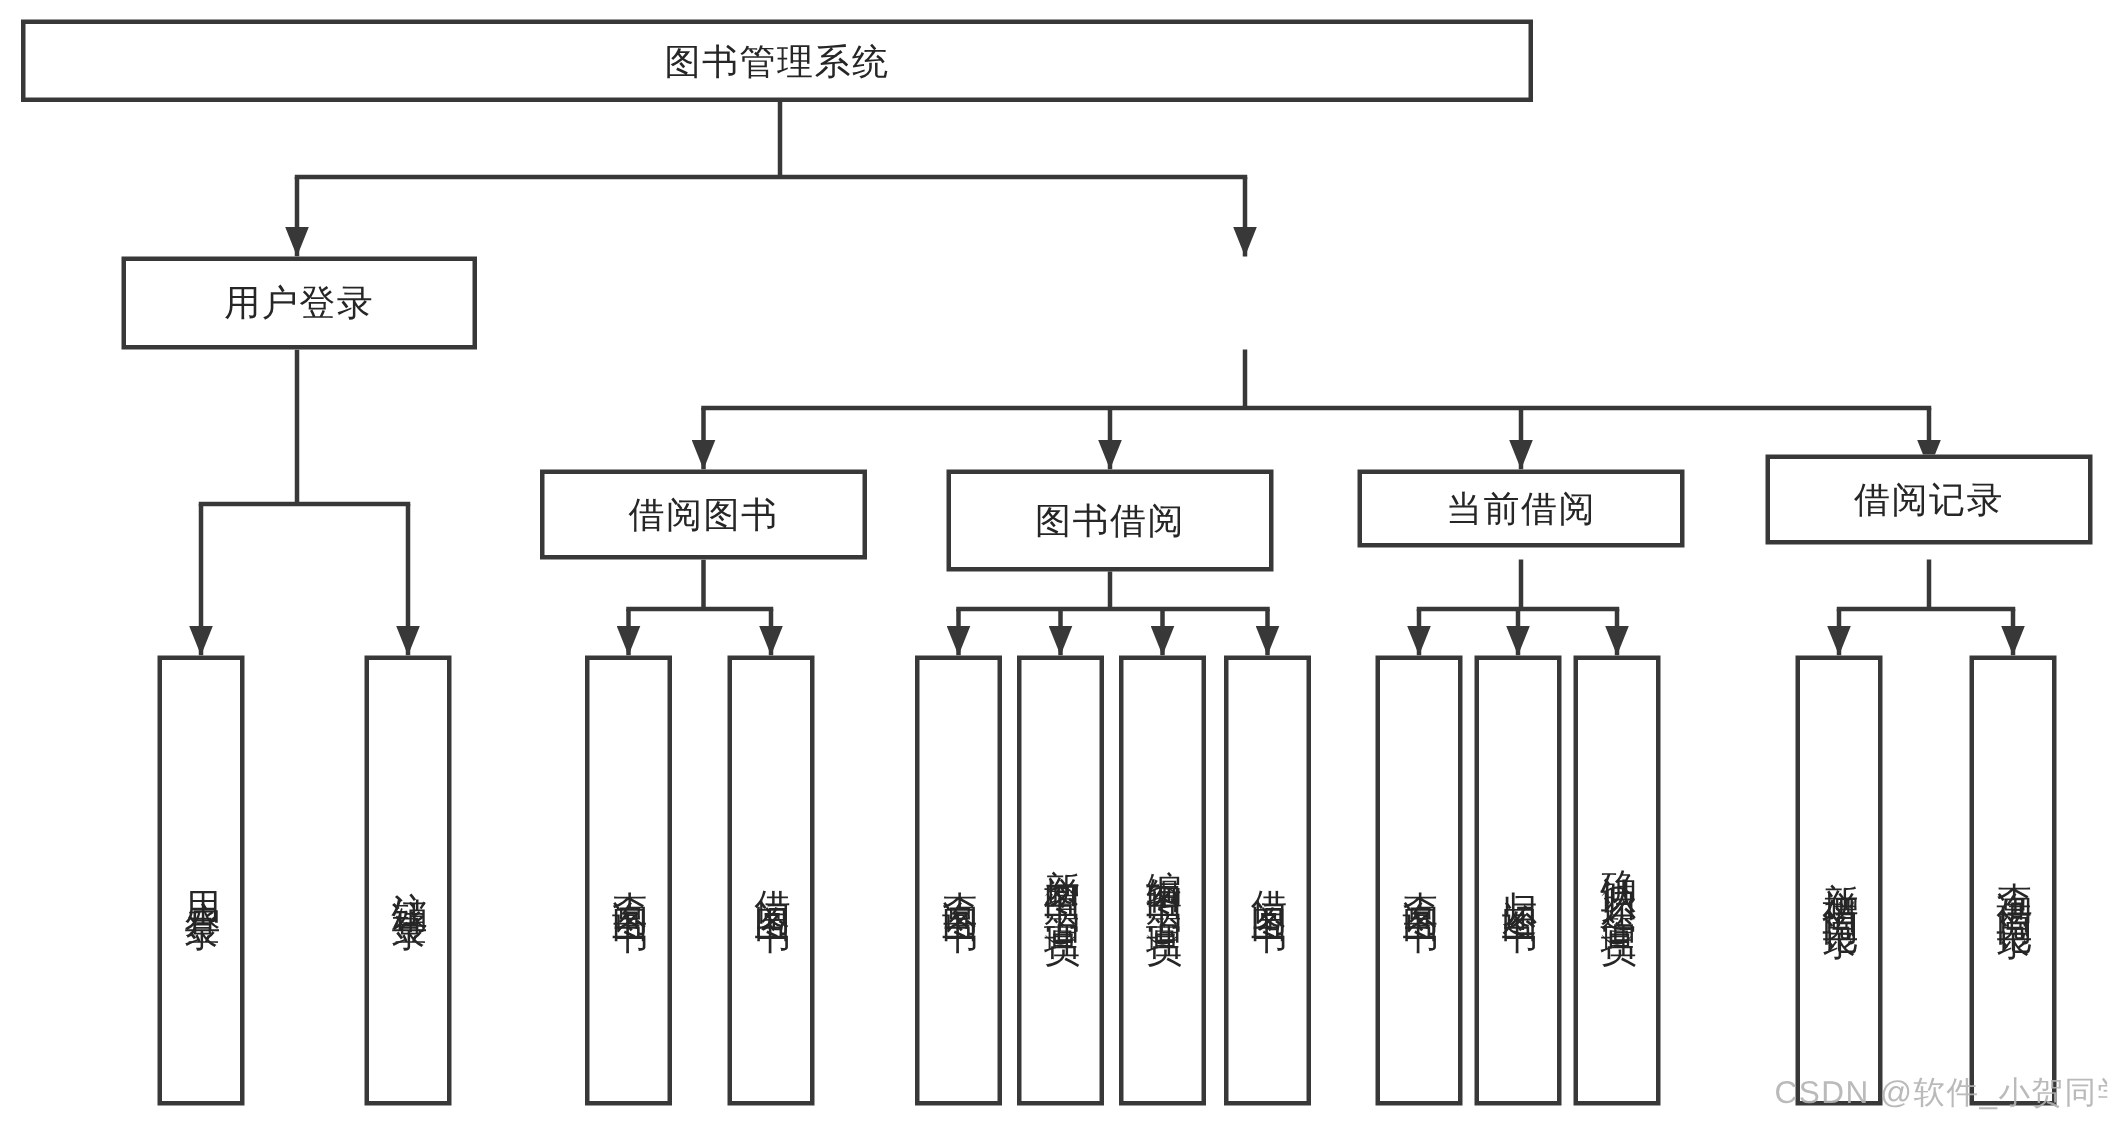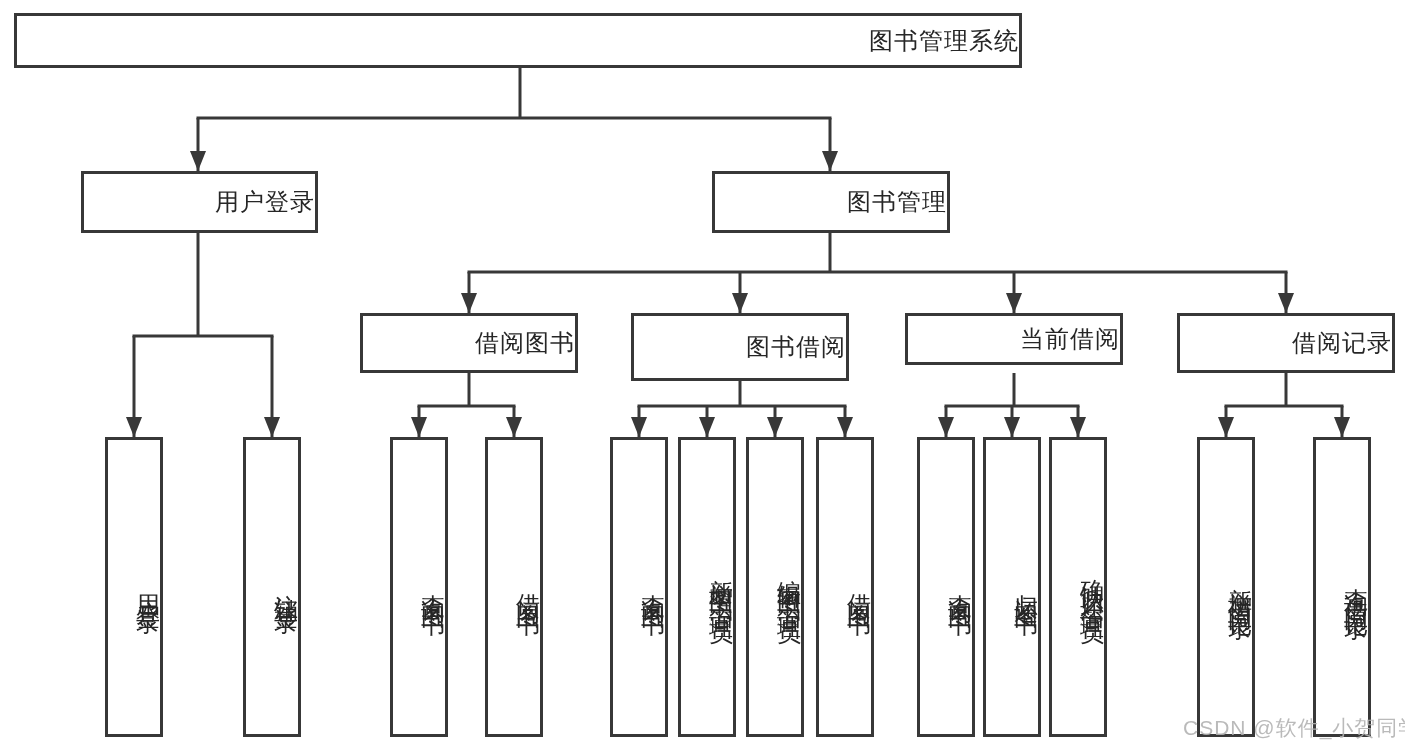--- a/index.html
+++ b/index.html
@@ -16,21 +16,21 @@
     position:absolute; left:0; top:0;
     width:1405px; height:747px;
     z-index:1;
   }
   .node {
     position:absolute;
     background:#ffffff;
     border:3px solid #383838;
     display:flex;
     align-items:center;
-    justify-content:flex-end;
+    justify-content:center;
     color:#262626;
     z-index:2;
   }
   .hbox { font-size:24px; letter-spacing:1px; }
   .vbox { font-size:24px; }
   .vtext {
     writing-mode:vertical-rl;
     text-orientation:mixed;
     letter-spacing:6px;
     line-height:1;
@@ -102,34 +102,31 @@
     </g>
   </svg>
 
   <div class="node hbox" style="left:14px;top:13px;width:1008px;height:55px;">
     <span>图书管理系统</span>
   </div>
 
   <div class="node hbox" style="left:81px;top:171px;width:237px;height:62px;">
     <span>用户登录</span>
   </div>
-  <div class="node hbox" style="left:712px;top:171px;width:238px;height:62px;">
-    <span>图书管理</span>
-  </div>
 
   <div class="node hbox" style="left:360px;top:313px;width:218px;height:60px;">
     <span>借阅图书</span>
   </div>
   <div class="node hbox" style="left:631px;top:313px;width:218px;height:68px;">
     <span>图书借阅</span>
   </div>
   <div class="node hbox" style="left:905px;top:313px;width:218px;height:52px;">
     <span>当前借阅</span>
   </div>
-  <div class="node hbox" style="left:1177px;top:313px;width:218px;height:60px;">
+  <div class="node hbox" style="left:1177px;top:303px;width:218px;height:60px;">
     <span>借阅记录</span>
   </div>
 
   <div class="node vbox" style="left:105px;top:437px;width:58px;height:300px;">
     <span class="vtext">用户登录</span>
   </div>
   <div class="node vbox" style="left:243px;top:437px;width:58px;height:300px;">
     <span class="vtext">注销登录</span>
   </div>
 

